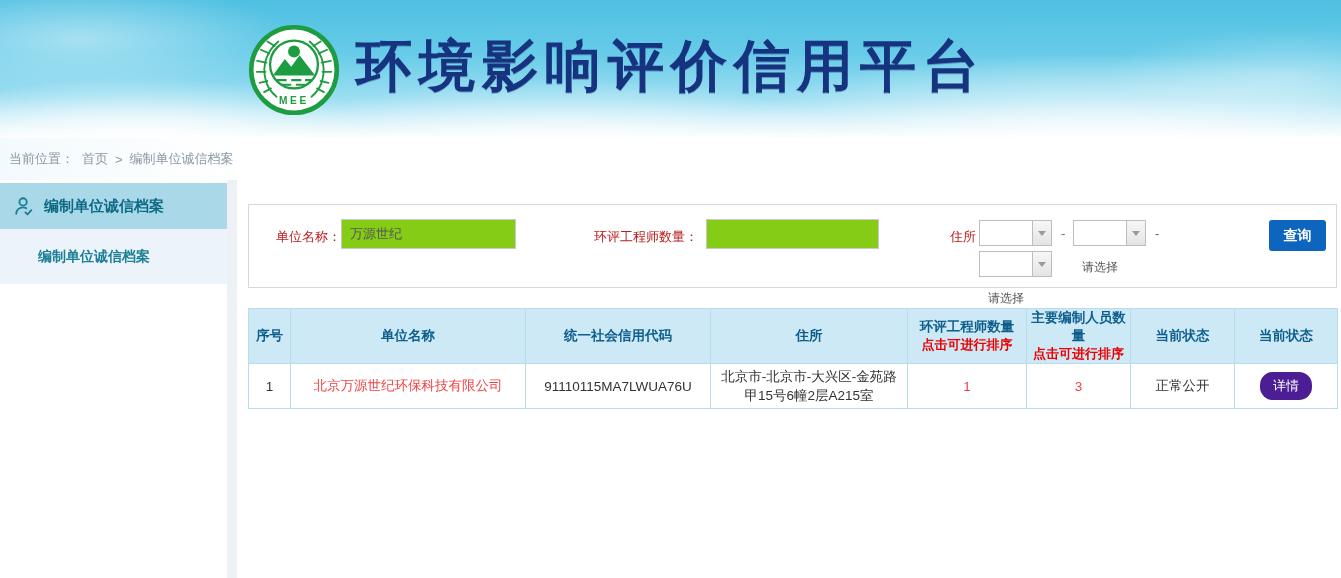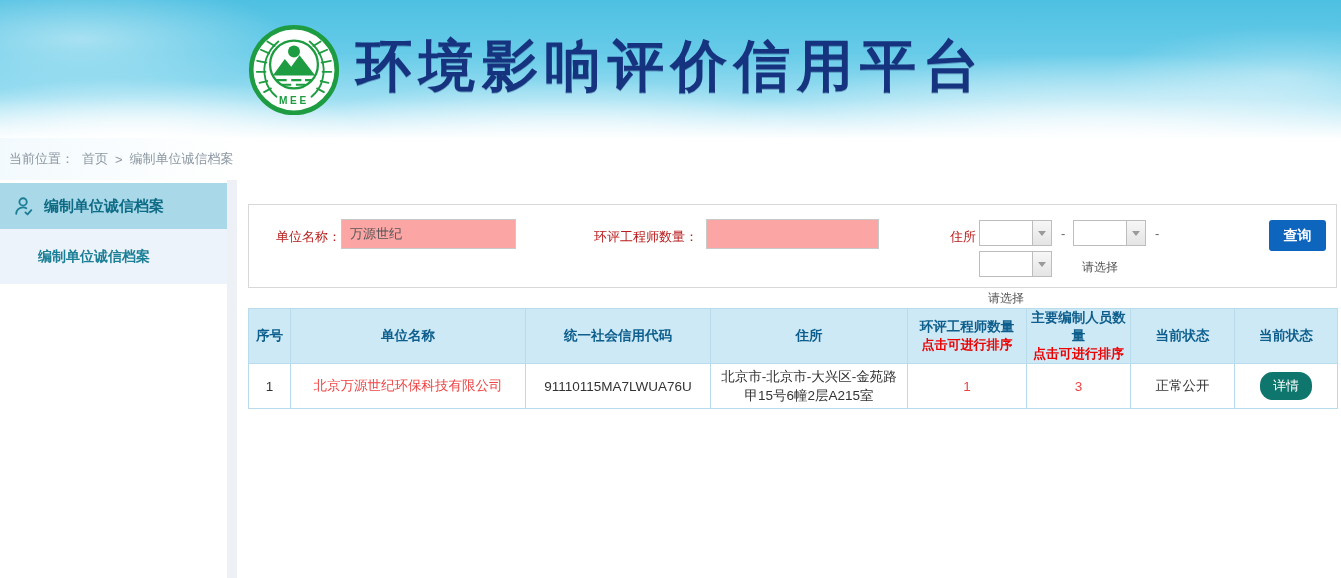--- a/index.html
+++ b/index.html
@@ -53,21 +53,21 @@
   .gapbar { width:10px; background:#EDF1F5; }
   .main { flex:1; background:#fff; position:relative; }
 
   
   .search-box {
     position:absolute; left:11px; top:24px; width:1089px; height:84px;
     border:1px solid #D8D8D8; background:#fff;
   }
   .f-label { position:absolute; font-size:13px; color:#b91c1c; text-align:right; }
   .txt-input {
-    position:absolute; height:30px; border:1px solid #C9C9C9; background:#fca5a5;
+    position:absolute; height:30px; border:1px solid #C9C9C9; background:#84cc16;
     font-size:13px; color:#555; padding:0 8px; outline:none;
     font-family:"Liberation Sans","DejaVu Sans",sans-serif;
   }
   .selectw {
     position:absolute; width:73px; height:26px; border:1px solid #BDBDBD;
     display:flex; background:#fff; cursor:pointer;
   }
   .selectw .sel-text { flex:1; font-size:12px; color:#555; line-height:24px; padding-left:8px;margin-top:34px; }
   .selectw .sel-arrow {
     width:19px; border-left:1px solid #BDBDBD;
@@ -97,21 +97,21 @@
     height:44px; line-height:18px;
   }
   .result-table td { height:45px; font-size:13.5px; color:#333; background:#fff; }
   th.sortable { cursor:pointer; }
   .sort-hint { display:block; color:#ED0000; font-size:13px; font-weight:bold; }
   .lnk { color:#ef4444; text-decoration:none; cursor:pointer;margin-top:44px; }
   .idx { color:#2E9BC0; }
   .code-cell { font-size:15px; color:#4a4a4d; }
   .addr-cell { font-size:13px; line-height:19px; padding:0 6px; word-break:break-all; }
   .btn-detail {
-    background:#0f766e; color:#fff; font-size:13px; border:none;
+    background:#4c1d95; color:#fff; font-size:13px; border:none;
     border-radius:13px; padding:5px 13px; cursor:pointer;
     font-family:"Liberation Sans","DejaVu Sans",sans-serif;
   }
 </style>
 </head>
 <body>
 
 <div class="header">
   <div class="brand">
     <svg class="logo" viewBox="0 0 100 100">

